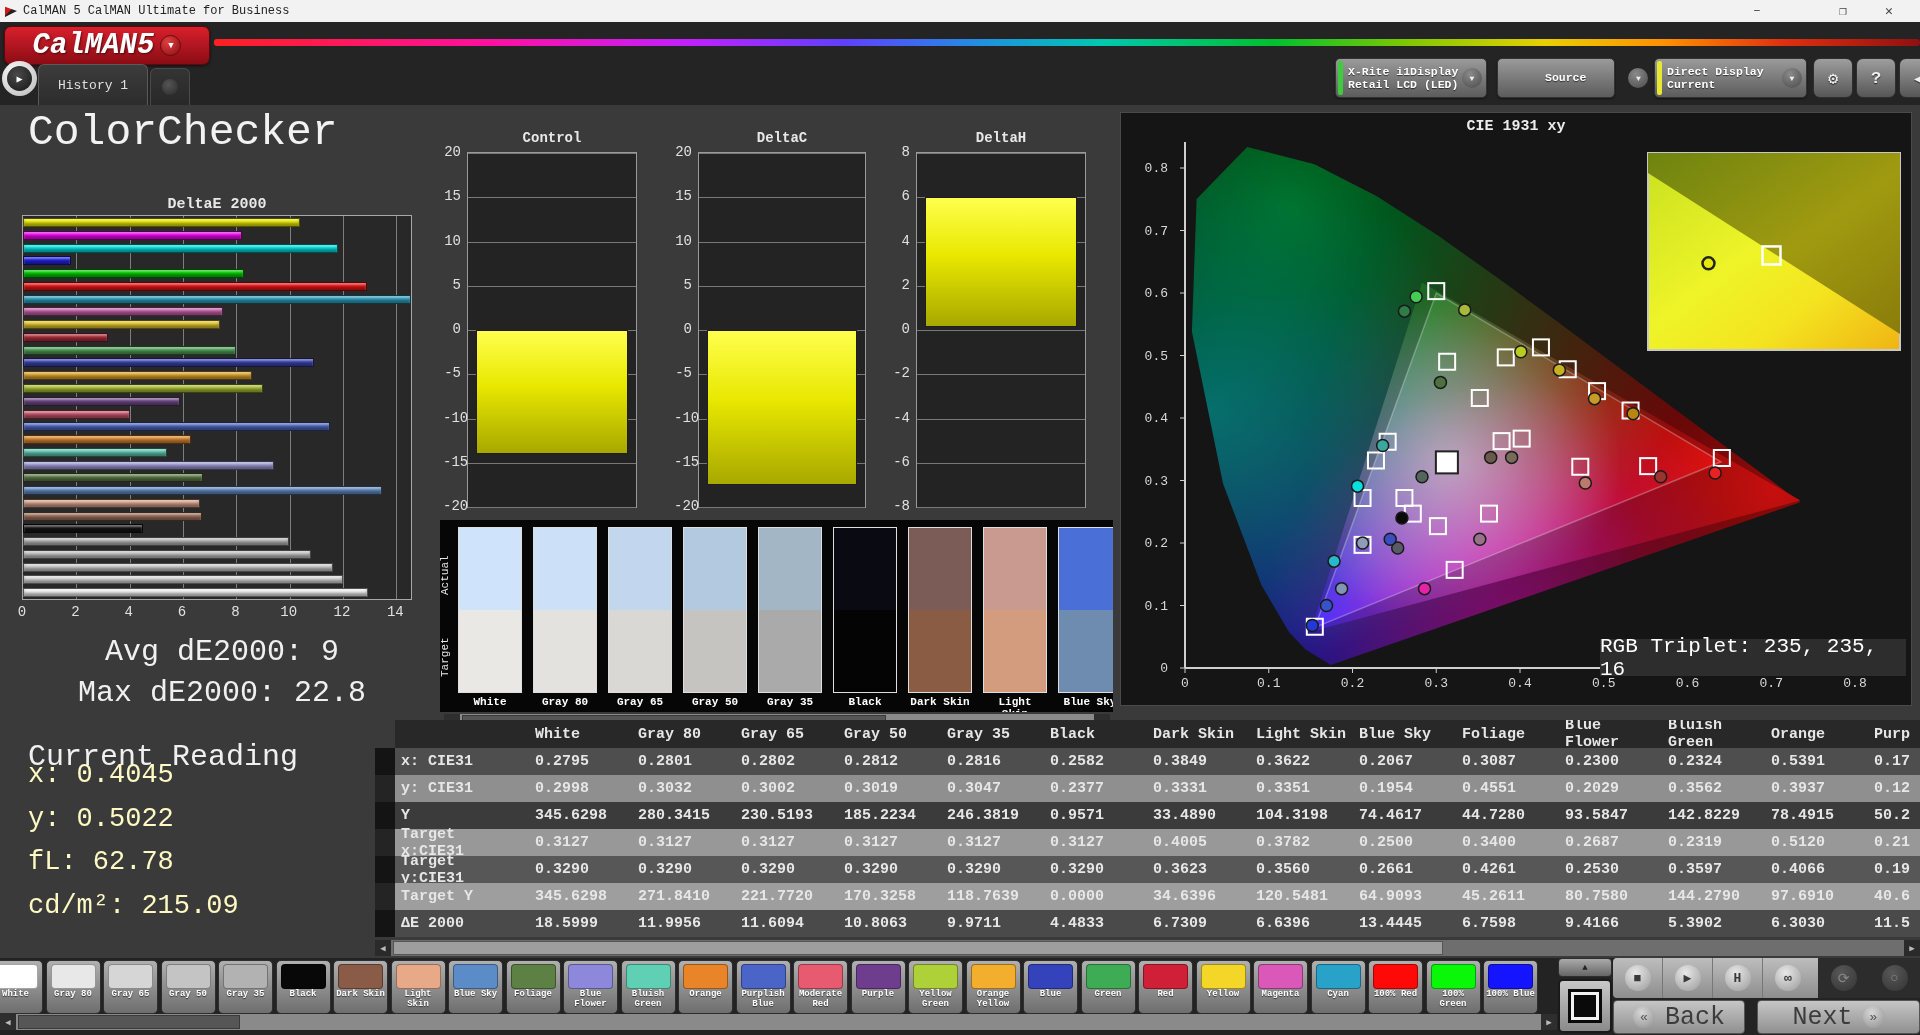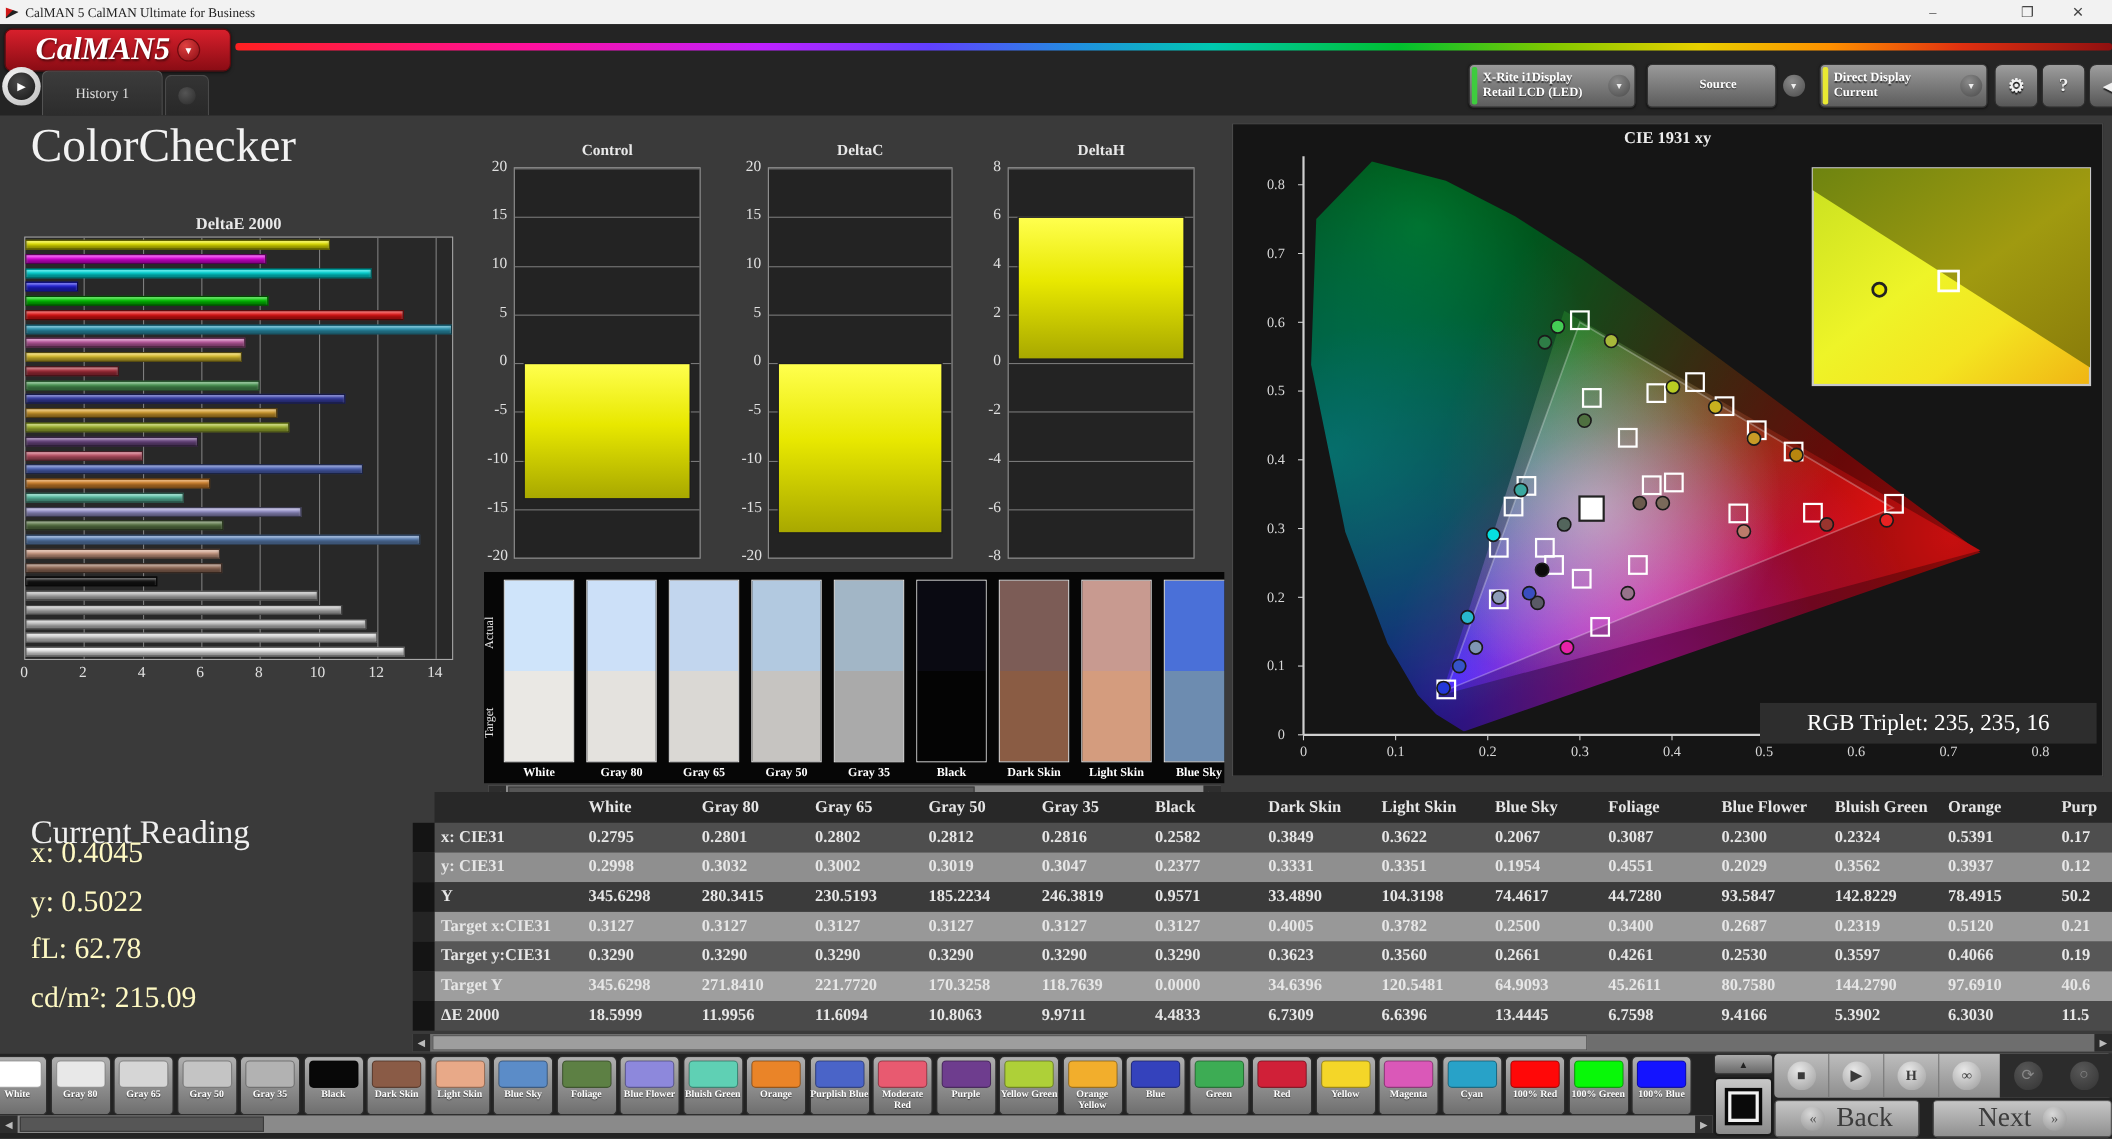--- a/index.html
+++ b/index.html
@@ -1,18 +1,18 @@
 <!DOCTYPE html>
 <html><head>
 <meta charset="utf-8">
 <style>
   html,body{margin:0;padding:0;background:#3a3a3a;overflow:hidden;}
   *{box-sizing:border-box;}
   #app{position:relative;width:1920px;height:1035px;background:#3a3a3a;
-       font-family:Liberation Serif, serif;color:#e6e6e6;overflow:hidden;}
+       font-family:Liberation Mono, monospace;color:#e6e6e6;overflow:hidden;}
   .abs{position:absolute;}
 
   
   #titlebar{left:0;top:0;width:1920px;height:22px;background:#f2f2f2;color:#222;
             display:flex;align-items:center;font-size:12px;}
   #titlebar .appicon{width:12px;height:12px;margin:0 6px 0 5px;
      background:linear-gradient(135deg,#d01818 0%,#d01818 45%,#222 46%,#222 100%);
      clip-path:polygon(0 15%,100% 50%,0 100%);}
   .wbtn{position:absolute;top:0;width:34px;height:21px;display:flex;align-items:center;
         justify-content:center;color:#444;font-size:13px;cursor:default;}
@@ -236,20 +236,24 @@
   <div class="abs" id="de-xaxis">
       <span style="left: 0px;">0</span>
       <span style="left: 53.3333px;">2</span>
       <span style="left: 106.667px;">4</span>
       <span style="left: 160px;">6</span>
       <span style="left: 213.333px;">8</span>
       <span style="left: 266.667px;">10</span>
       <span style="left: 320px;">12</span>
       <span style="left: 373.333px;">14</span>
     </div>
+  <div class="abs" id="de-stats">
+    <div>Avg dE2000: 9</div>
+    <div>Max dE2000: 22.8</div>
+  </div>
   <div class="abs" id="cur-head">Current Reading</div>
   <div class="abs" id="cur-lines">
     <div>x: 0.4045</div>
     <div>y: 0.5022</div>
     <div>fL: 62.78</div>
     <div>cd/m²: 215.09</div>
   </div>
 
   <div id="delta-charts">
       <div class="abs dchart-title" style="left: 447px; width: 210px;">Control</div>

